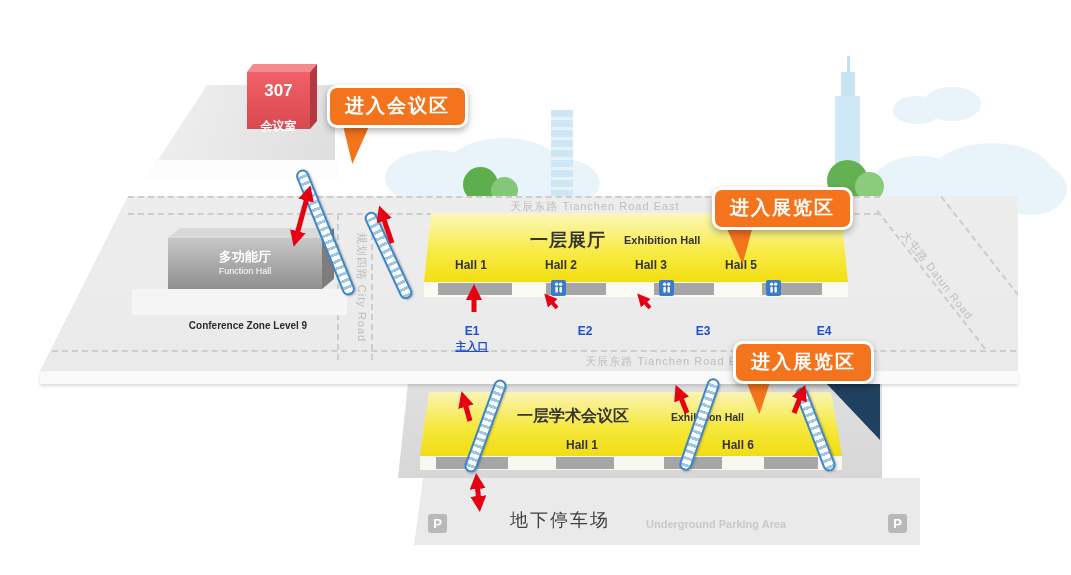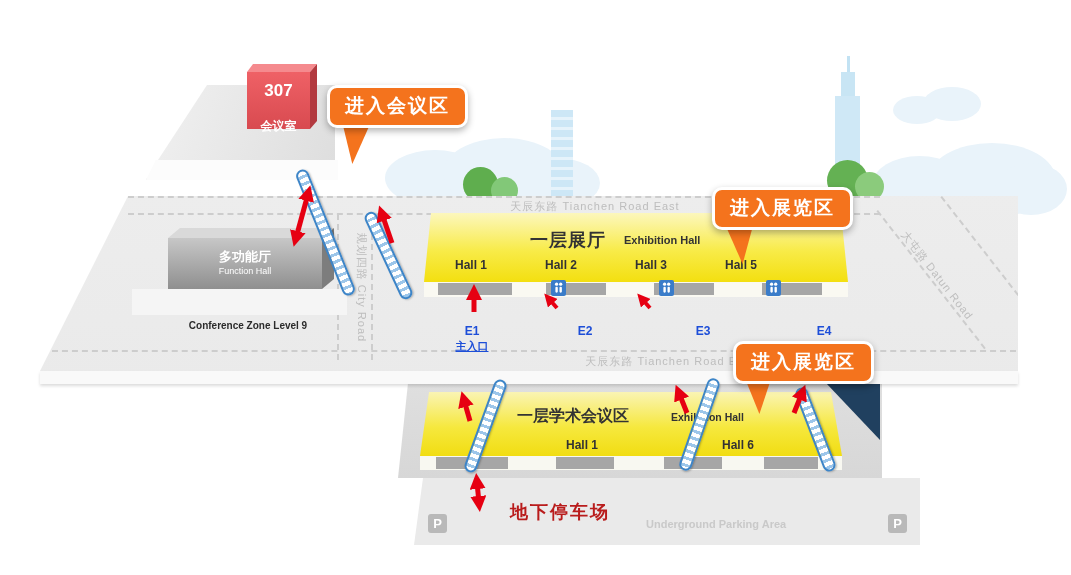--- a/index.html
+++ b/index.html
@@ -26,21 +26,21 @@
   .t1b{left:491px;top:177px;width:27px;height:27px;background:#82c878;}
   .t2a{left:827px;top:160px;width:41px;height:41px;background:#64b153;}
   .t2b{left:855px;top:172px;width:29px;height:29px;background:#8bcb7c;}
 
   
   .parking{left:414px;top:478px;width:506px;height:67px;clip-path:polygon(9px 0,506px 0,506px 67px,0 67px);background:#eaeaea;z-index:2;}
   .parking > *{position:absolute;}
   .p-badge{width:19px;height:19px;background:#b9b9b9;border-radius:3px;color:#fff;font-weight:bold;font-size:13px;display:flex;align-items:center;justify-content:center;}
   .pb1{left:14px;top:36px;}
   .pb2{left:474px;top:36px;}
-  .park-zh{left:96px;top:22px;font-size:18px;font-weight:bold;color:#b91c1c;letter-spacing:2px;white-space:nowrap;}
+  .park-zh{left:96px;top:30px;font-size:18px;font-weight:normal;color:#404040;letter-spacing:2px;white-space:nowrap;}
   .park-en{left:232px;top:40px;font-size:11px;font-weight:bold;color:#c9c9c9;white-space:nowrap;}
 
   
   .lower-platform{left:398px;top:383px;width:484px;height:95px;clip-path:polygon(10px 0,484px 0,484px 95px,0 95px);background:linear-gradient(180deg,#dfdfdf,#d7d7d7);z-index:3;}
   .navy{left:826px;top:383px;width:54px;height:57px;clip-path:polygon(0 0,100% 0,100% 100%);background:#20405f;z-index:4;}
   .ex2-top{left:420px;top:392px;width:422px;height:64px;clip-path:polygon(9px 0,411px 0,422px 64px,0 64px);background:linear-gradient(180deg,#faf4b4 0%,#f6e83e 55%,#f1dd12 100%);z-index:5;}
   .ex2-front{left:420px;top:456px;width:422px;height:14px;background:#f8f8f1;z-index:5;}
   .step{position:absolute;top:1px;height:12px;background:#a6a6a6;}
   .s1{left:16px;width:72px;} .s2{left:136px;width:58px;} .s3{left:244px;width:58px;} .s4{left:344px;width:54px;}
   .ex2-zh{left:517px;top:406px;font-size:16px;font-weight:bold;color:#333;z-index:6;white-space:nowrap;}

